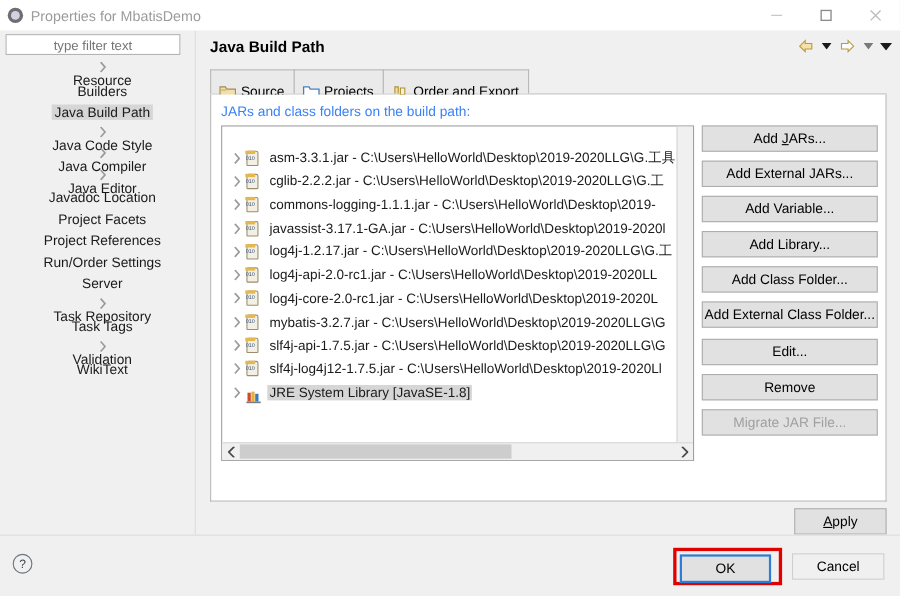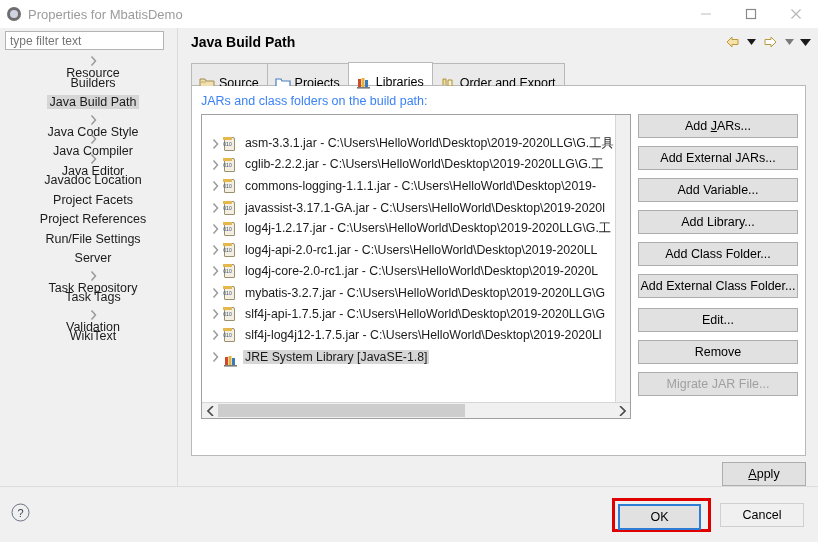--- a/index.html
+++ b/index.html
@@ -96,20 +96,21 @@
     height: 19px;
     background: #ffffff;
     border: 1px solid #b4b4b4;
     box-sizing: border-box;
     font-family: "Liberation Sans", sans-serif;
     font-size: 12px;
     color: #8a8a8a;
     padding: 0 4px;
     line-height: 17px;
     outline: none;
+    text-align: center;
   }
   .tree {
     position: absolute;
     left: 0;
     top: 28px;
     width: 178px;
   }
   .tree-item {
     height: 19.5px;
     display: flex;
@@ -559,21 +560,21 @@
         <div class="tree-item">
           <span class="tree-arrow"></span>
           <span class="tree-label">Project Facets</span>
         </div>
         <div class="tree-item">
           <span class="tree-arrow"></span>
           <span class="tree-label">Project References</span>
         </div>
         <div class="tree-item">
           <span class="tree-arrow"></span>
-          <span class="tree-label">Run/File Settings</span>
+          <span class="tree-label">Run/Order Settings</span>
         </div>
         <div class="tree-item">
           <span class="tree-arrow"></span>
           <span class="tree-label">Server</span>
         </div>
         <div class="tree-item">
           <span class="tree-arrow">
             <svg width="7" height="10" viewBox="0 0 7 10">
               <path d="M1.5 0.5 L5.5 5 L1.5 9.5" fill="none" stroke="#9a9a9a" stroke-width="1.5"></path>
             </svg>
@@ -637,29 +638,20 @@
               <path d="M2 6 L7 6 L7 8 L2 8 Z" fill="#d8c48a"></path>
             </svg></span>
           <span class="tab-label">Source</span>
         </div>
         <div class="tab">
           <span class="tab-icon"><svg width="16" height="16" viewBox="0 0 16 16">
               <path d="M1 4 L6 4 L7 6 L15 6 L15 13 L1 13 Z" fill="#ffffff" stroke="#4a7fbf" stroke-width="1.2"></path>
             </svg></span>
           <span class="tab-label">Projects</span>
         </div>
-        <div class="tab active">
-          <span class="tab-icon"><svg width="16" height="16" viewBox="0 0 16 16">
-              <rect x="2" y="5" width="3" height="8" fill="#d04a2a"></rect>
-              <rect x="5.5" y="4" width="3" height="9" fill="#e0b23c"></rect>
-              <rect x="9" y="6" width="3" height="7" fill="#3a7ac0"></rect>
-              <rect x="1" y="13" width="13" height="1.6" fill="#7a7a7a"></rect>
-            </svg></span>
-          <span class="tab-label">Libraries</span>
-        </div>
         <div class="tab">
           <span class="tab-icon"><svg width="16" height="16" viewBox="0 0 16 16">
               <path d="M3 10 L3 4 L6 4 L6 10" fill="#f0e0a0" stroke="#b09030" stroke-width="1"></path>
               <path d="M8 5 L12 5 L12 11 L8 11 Z" fill="#f5f0d8" stroke="#b09030" stroke-width="1"></path>
               <path d="M9 12 L11 12 L11 14 L9 14 Z" fill="#e8d898" stroke="#b09030" stroke-width="0.8"></path>
             </svg></span>
           <span class="tab-label">Order and Export</span>
         </div>
       </div>
 

